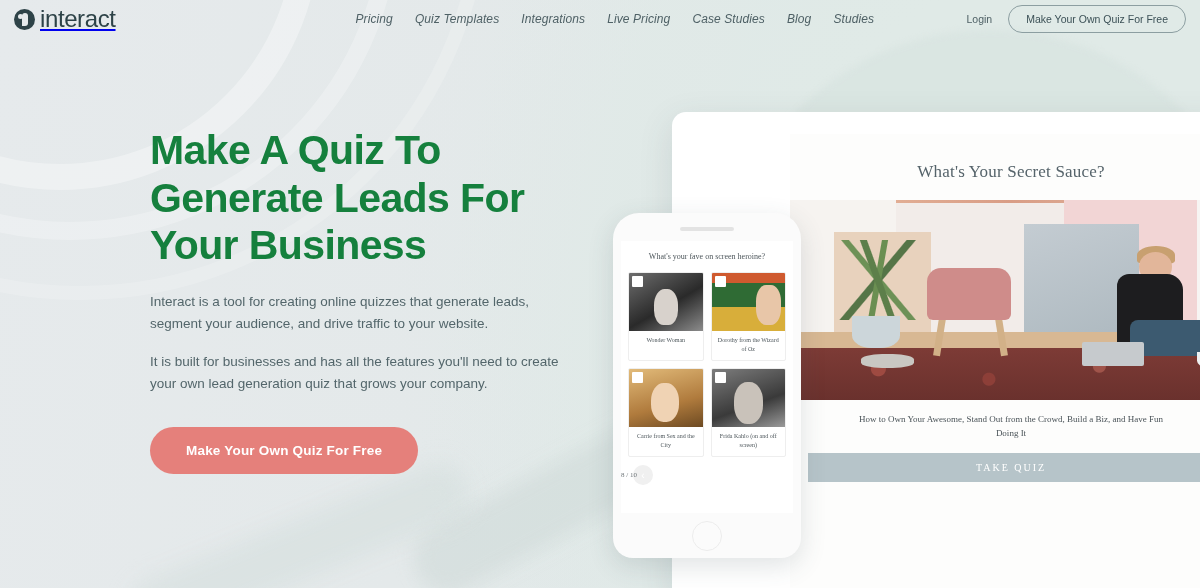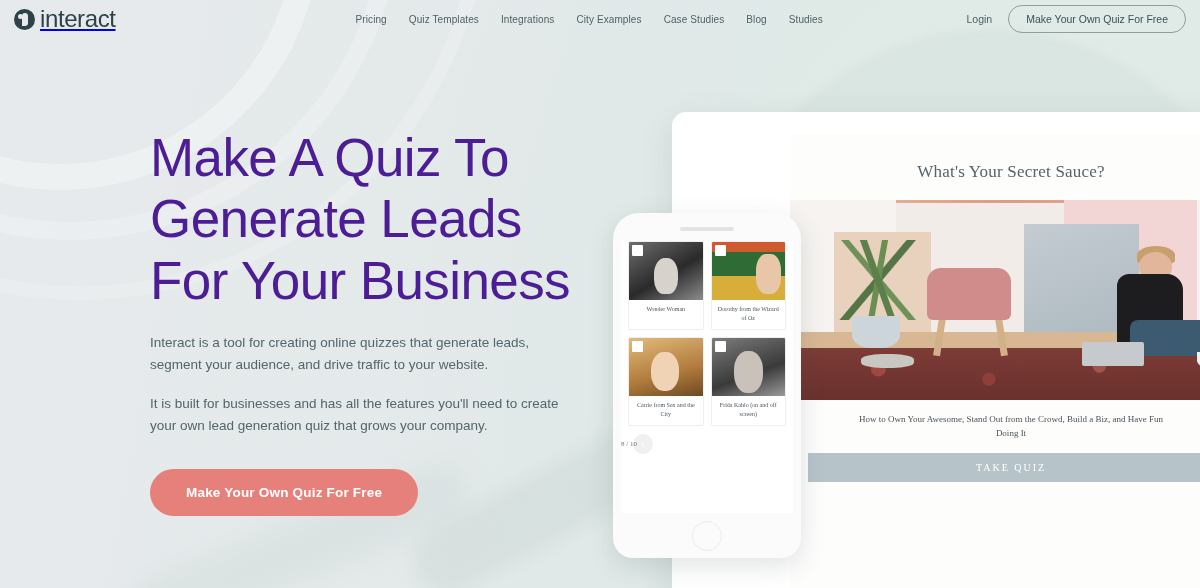--- a/index.html
+++ b/index.html
@@ -80,22 +80,23 @@
   }
   .logo-text {
     font-size: 24px; color: #2e4348; letter-spacing: -0.4px; font-weight: 400;
   }
 
   .nav {
     display: flex; gap: 22px; align-items: center;
     margin-left: 240px;
   }
   .nav a {
-    font-size: 10px; color: #4f6166; text-decoration: none; white-space: nowrap;
+    font-size: 12px; color: #4f6166; text-decoration: none; white-space: nowrap;
     letter-spacing: 0.1px;
+    font-style: italic;
   }
 
   .header-right { margin-left: auto; display: flex; align-items: center; gap: 16px; }
   .login-link { font-size: 10.5px; color: #4f6166; text-decoration: none; }
   .nav-cta {
     border: 1px solid #8c9ea1;
     border-radius: 18px;
     padding: 7px 17px;
     font-size: 10.5px;
     color: #3c5157;
@@ -106,24 +107,24 @@
   }
 
   
   .hero-copy {
     position: absolute;
     left: 150px; top: 127px;
     width: 440px;
     z-index: 20;
   }
   .headline {
-    font-size: 53px;
+    font-size: 41px;
     line-height: 1.16;
-    font-weight: 400;
-    color: #4c1d95;
+    font-weight: 700;
+    color: #15803d;
     letter-spacing: -0.6px;
   }
   .para {
     font-size: 13.5px;
     line-height: 1.62;
     color: #53666b;
     margin-top: 21px;
     max-width: 425px;
   }
   .para.p2 { margin-top: 17px; max-width: 430px; }
@@ -376,21 +377,21 @@
 <div class="header">
   <a class="logo" href="#">
     <span class="logo-mark"></span>
     <span class="logo-text">interact</span>
   </a>
 
   <nav class="nav">
     <a href="#">Pricing</a>
     <a href="#">Quiz Templates</a>
     <a href="#">Integrations</a>
-    <a href="#">City Examples</a>
+    <a href="#">Live Pricing</a>
     <a href="#">Case Studies</a>
     <a href="#">Blog</a>
     <a href="#">Studies</a>
   </nav>
 
   <div class="header-right">
     <a class="login-link" href="#">Login</a>
     <button class="nav-cta">Make Your Own Quiz For Free</button>
   </div>
 </div>
@@ -428,20 +429,21 @@
       <div class="mug"></div>
     </div>
     <div class="desktop-sub">How to Own Your Awesome, Stand Out from the Crowd, Build a Biz, and Have Fun Doing It</div>
     <div class="take-quiz">TAKE QUIZ</div>
   </div>
 </div>
 
 <div class="phone">
   <div class="phone-notch"></div>
   <div class="phone-screen">
+    <div class="q-title">What's your fave on screen heroine?</div>
     <div class="opt-grid">
       <div class="opt">
         <div class="opt-img img-ww">
           <span class="check"></span>
         </div>
         <div class="opt-label">Wonder Woman</div>
       </div>
       <div class="opt">
         <div class="opt-img img-oz">
           <span class="check"></span>

